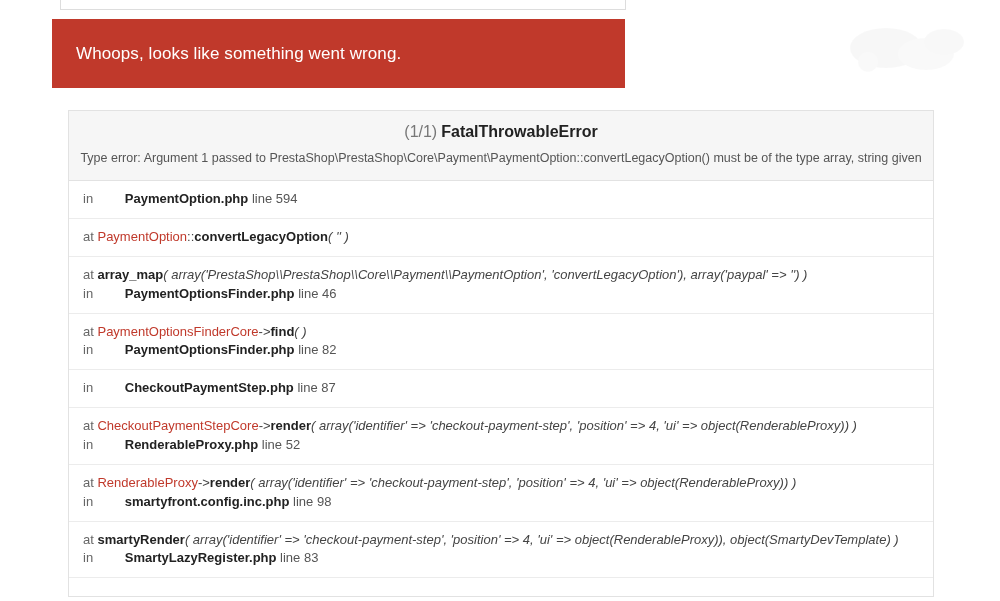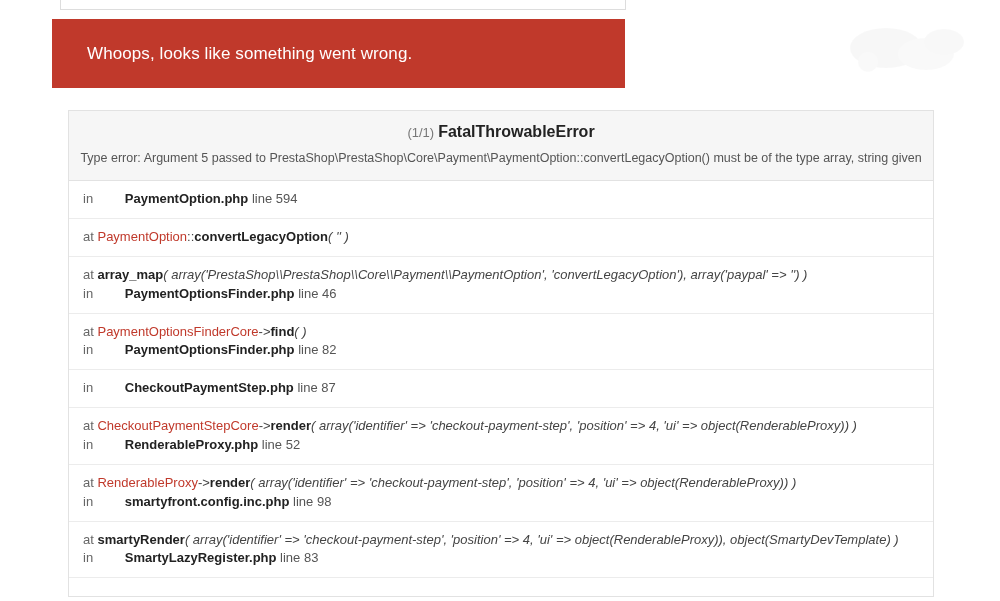--- a/index.html
+++ b/index.html
@@ -40,21 +40,21 @@
   }
   .banner {
     position: absolute;
     left: 52px;
     top: 19px;
     width: 573px;
     height: 69px;
     background: #c0392b;
     display: flex;
     align-items: center;
-    padding-left: 35px;
+    padding-left: 24px;
     box-sizing: border-box;
   }
   .banner-text {
     color: #ffffff;
     font-size: 17px;
     font-weight: 400;
     letter-spacing: 0.1px;
   }
   .panel {
     position: absolute;
@@ -70,21 +70,21 @@
     border-bottom: 1px solid #e2e2e2;
     padding: 12px 10px 14px 10px;
     text-align: center;
   }
   .head-title {
     font-size: 16px;
     color: #222;
     font-weight: bold;
   }
   .head-count {
-    font-size: 13px;
+    font-size: 16px;
     color: #777;
     font-weight: normal;
     margin-right: 4px;
   }
   .head-sub {
     margin-top: 9px;
     font-size: 12.5px;
     color: #555;
     line-height: 1.3;
   }
@@ -122,21 +122,21 @@
   <div class="banner">
     <span class="banner-text">Whoops, looks like something went wrong.</span>
   </div>
 
   <div class="panel">
 
     <div class="panel-head">
       <div>
         <span class="head-count">(1/1)</span><span class="head-title">FatalThrowableError</span>
       </div>
-      <div class="head-sub">Type error: Argument 5 passed to PrestaShop\PrestaShop\Core\Payment\PaymentOption::convertLegacyOption() must be of the type array, string given</div>
+      <div class="head-sub">Type error: Argument 1 passed to PrestaShop\PrestaShop\Core\Payment\PaymentOption::convertLegacyOption() must be of the type array, string given</div>
     </div>
 
     <div class="frame">
       <div class="line">
         <span class="kw">in</span>
         <span class="file">PaymentOption.php</span>
         <span class="lineno">line</span>
         <span class="lineno">594</span>
       </div>
     </div>

